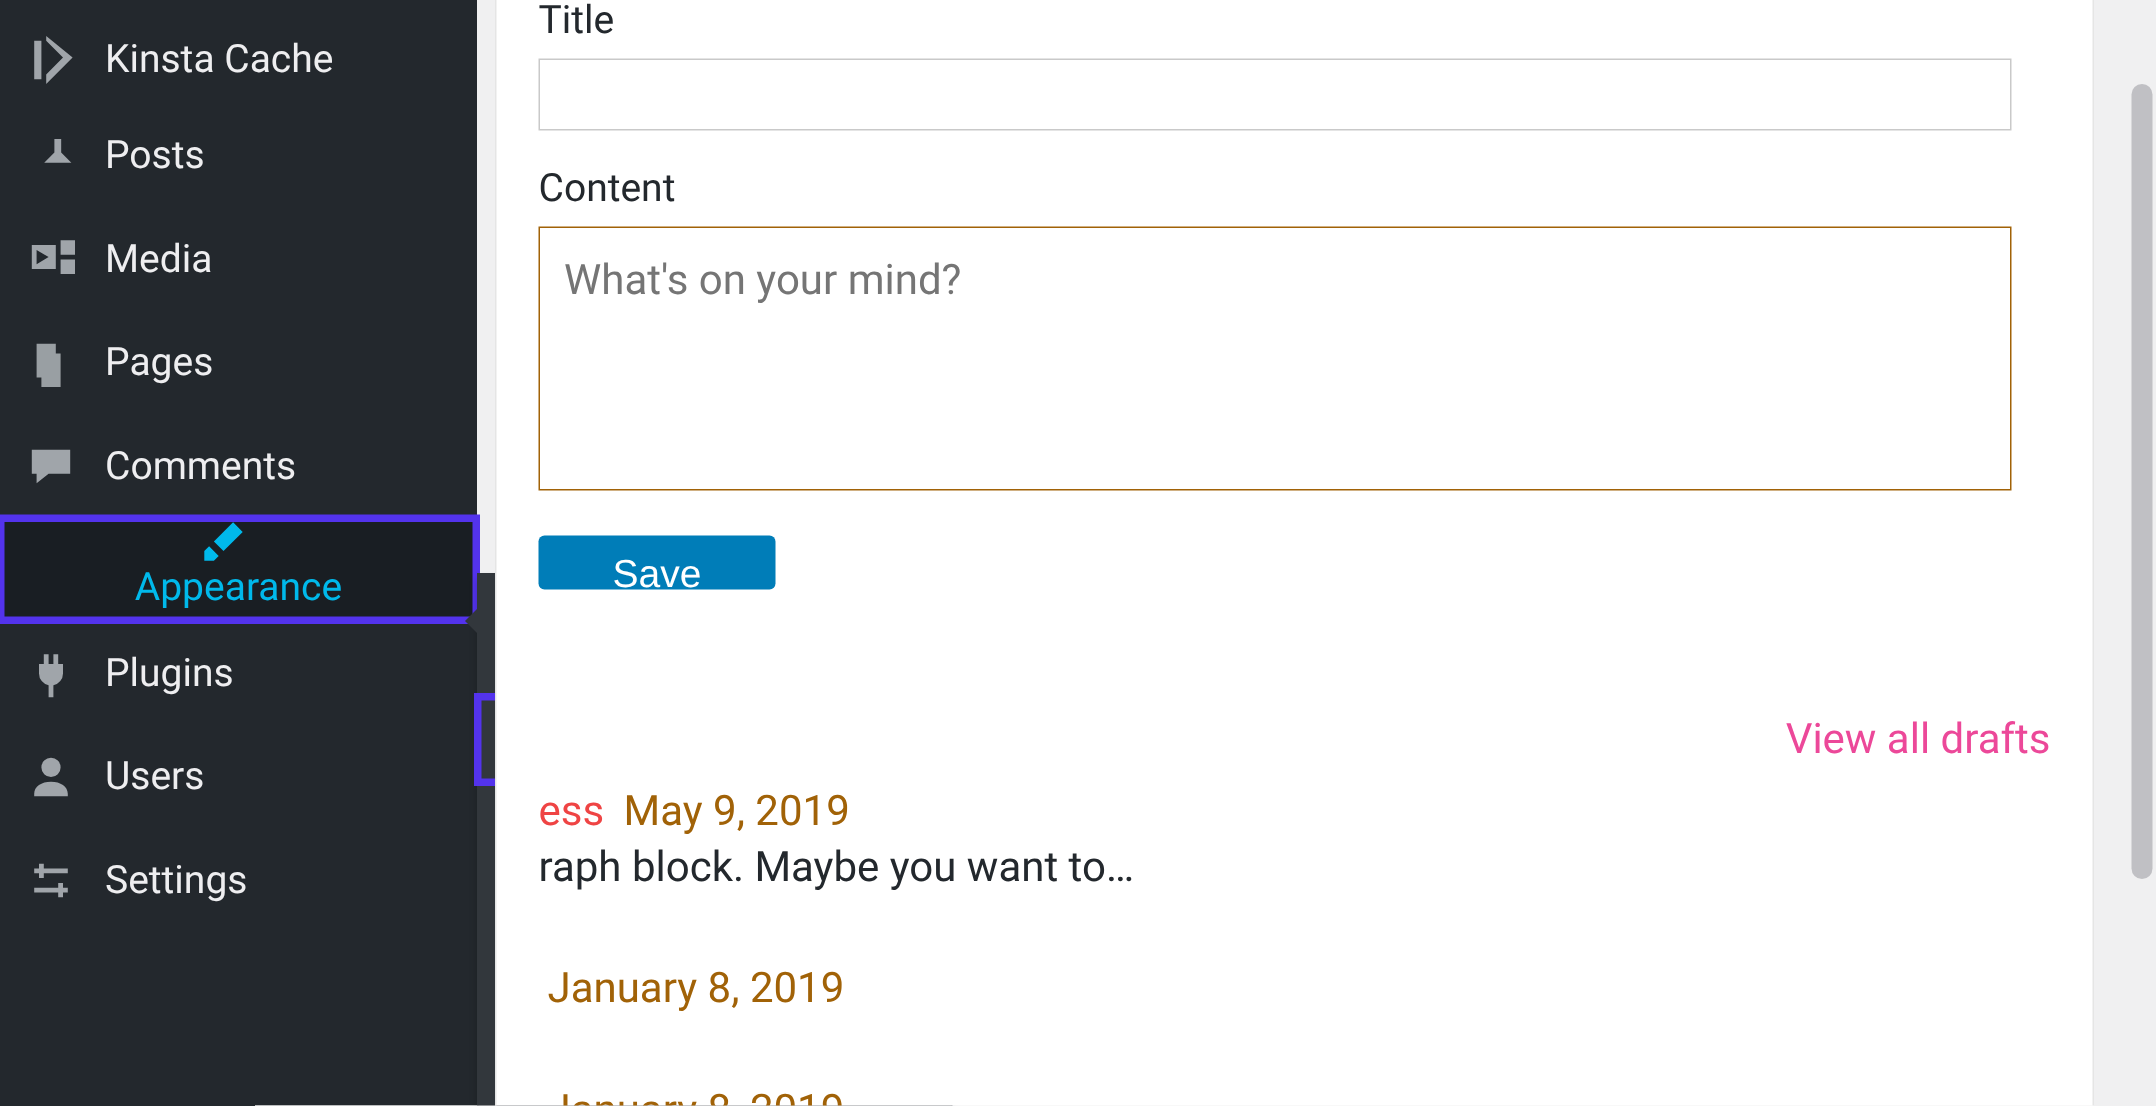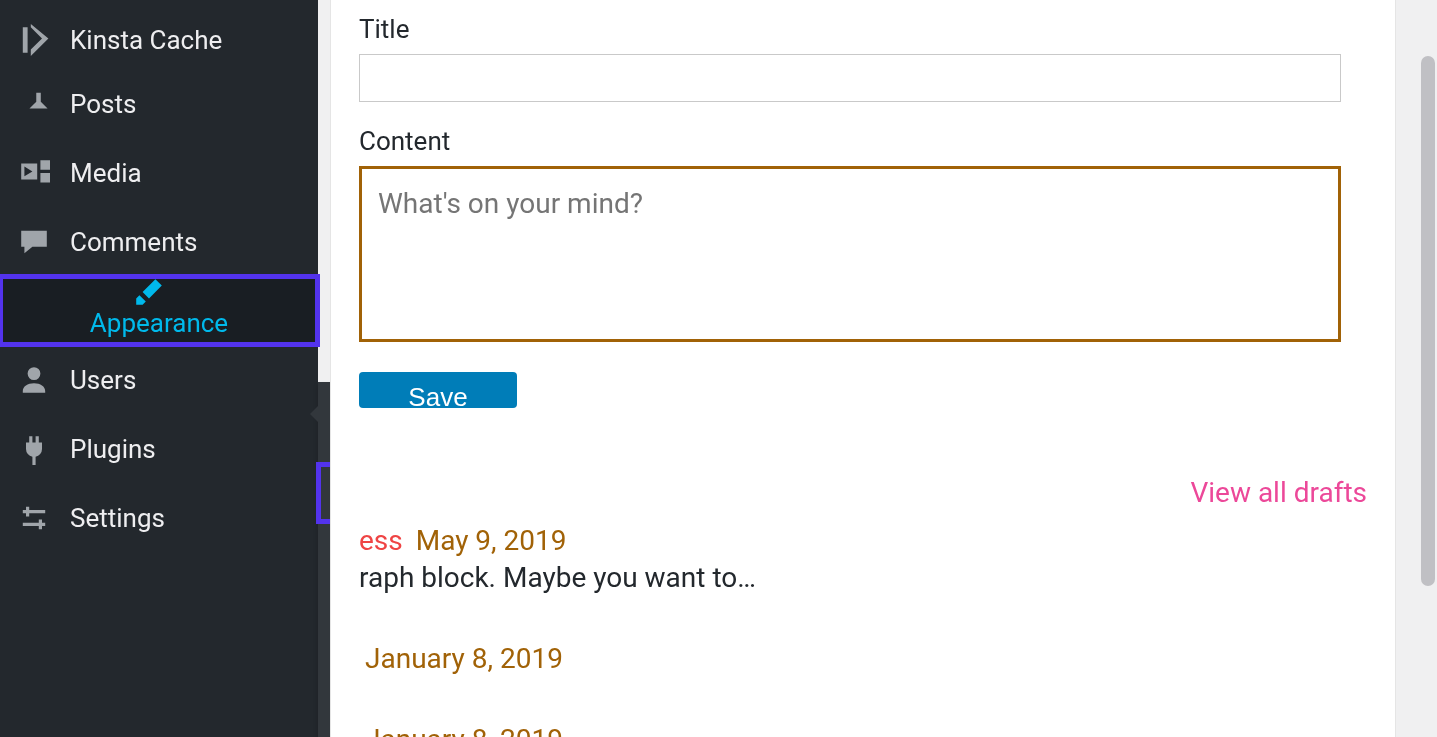--- a/index.html
+++ b/index.html
@@ -82,34 +82,33 @@
   top: -10px;
   width: 1066px;
   background: #fff;
   border: 1px solid #e5e5e5;
   padding: 8px 28px 36px 28px;
 }
 .label {
   font-size: 26px;
   color: #23282d;
   margin-bottom: 10px;
-  margin-top: 15px;
 }
 .title-input {
   width: 982px;
   height: 48px;
   border: 1px solid #c9c9c9;
   font-size: 24px;
   padding: 4px 10px;
 }
 .content-label { margin-top: 24px; }
 .content-area {
   width: 982px;
   height: 176px;
-  border: 3px solid #a16207;
+  border: 1px solid #a16207;
   font-size: 28px;
   color: #6c6c70;
   padding: 18px 16px;
   font-family: inherit;
   resize: none;
 }
 .save-btn {
   margin-top: 26px;
   background: #007db8;
   color: #fff;
@@ -191,48 +190,56 @@
     <span class="icon">
       <svg viewBox="0 0 20 20">
           <path d="M2 4h10v10H2V4zm12-2h6v6h-6V2zm0 8h6v6h-6v-6zM4 6v6l5-3-5-3z"></path>
         </svg>
     </span>
     <span>Media</span>
   </div>
   <div class="sidebar-item">
     <span class="icon">
       <svg viewBox="0 0 20 20">
+          <path d="M4 2h8v14H4V2zm2 4h8v14H6V6z" fill-opacity=".95"></path>
+        </svg>
+    </span>
+    <span>Pages</span>
+  </div>
+  <div class="sidebar-item">
+    <span class="icon">
+      <svg viewBox="0 0 20 20">
           <path d="M2 3h16v10H9l-5 4v-4H2V3z"></path>
         </svg>
     </span>
     <span>Comments</span>
   </div>
   <div class="sidebar-item active highlighted">
     <span class="icon">
       <svg viewBox="0 0 20 20">
           <path d="M14 2l4 4-8 8-4-4 8-8zM4 12l4 4-2 2H2v-4l2-2z"></path>
         </svg>
     </span>
     <span>Appearance</span>
   </div>
   <div class="sidebar-item">
     <span class="icon">
       <svg viewBox="0 0 20 20">
+          <path d="M7 2v4H5v4a5 5 0 0 0 4 4.9V20h2v-5.1A5 5 0 0 0 15 10V6h-2V2h-2v4H9V2H7z"></path>
+        </svg>
+    </span>
+    <span>Plugins</span>
+  </div>
+  <div class="sidebar-item">
+    <span class="icon">
+      <svg viewBox="0 0 20 20">
           <path d="M10 10a4 4 0 1 0 0-8 4 4 0 0 0 0 8zm0 2c-4 0-7 2-7 5v1h14v-1c0-3-3-5-7-5z"></path>
         </svg>
     </span>
     <span>Users</span>
-  </div>
-  <div class="sidebar-item">
-    <span class="icon">
-      <svg viewBox="0 0 20 20">
-          <path d="M7 2v4H5v4a5 5 0 0 0 4 4.9V20h2v-5.1A5 5 0 0 0 15 10V6h-2V2h-2v4H9V2H7z"></path>
-        </svg>
-    </span>
-    <span>Plugins</span>
   </div>
   <div class="sidebar-item">
     <span class="icon">
       <svg viewBox="0 0 20 20">
           <path d="M3 5h2V3h2v2h10v2H7v2H5V7H3V5zm0 8h10v-2h2v2h2v2h-2v2h-2v-2H3v-2z"></path>
         </svg>
     </span>
     <span>Settings</span>
   </div>
 </div>

